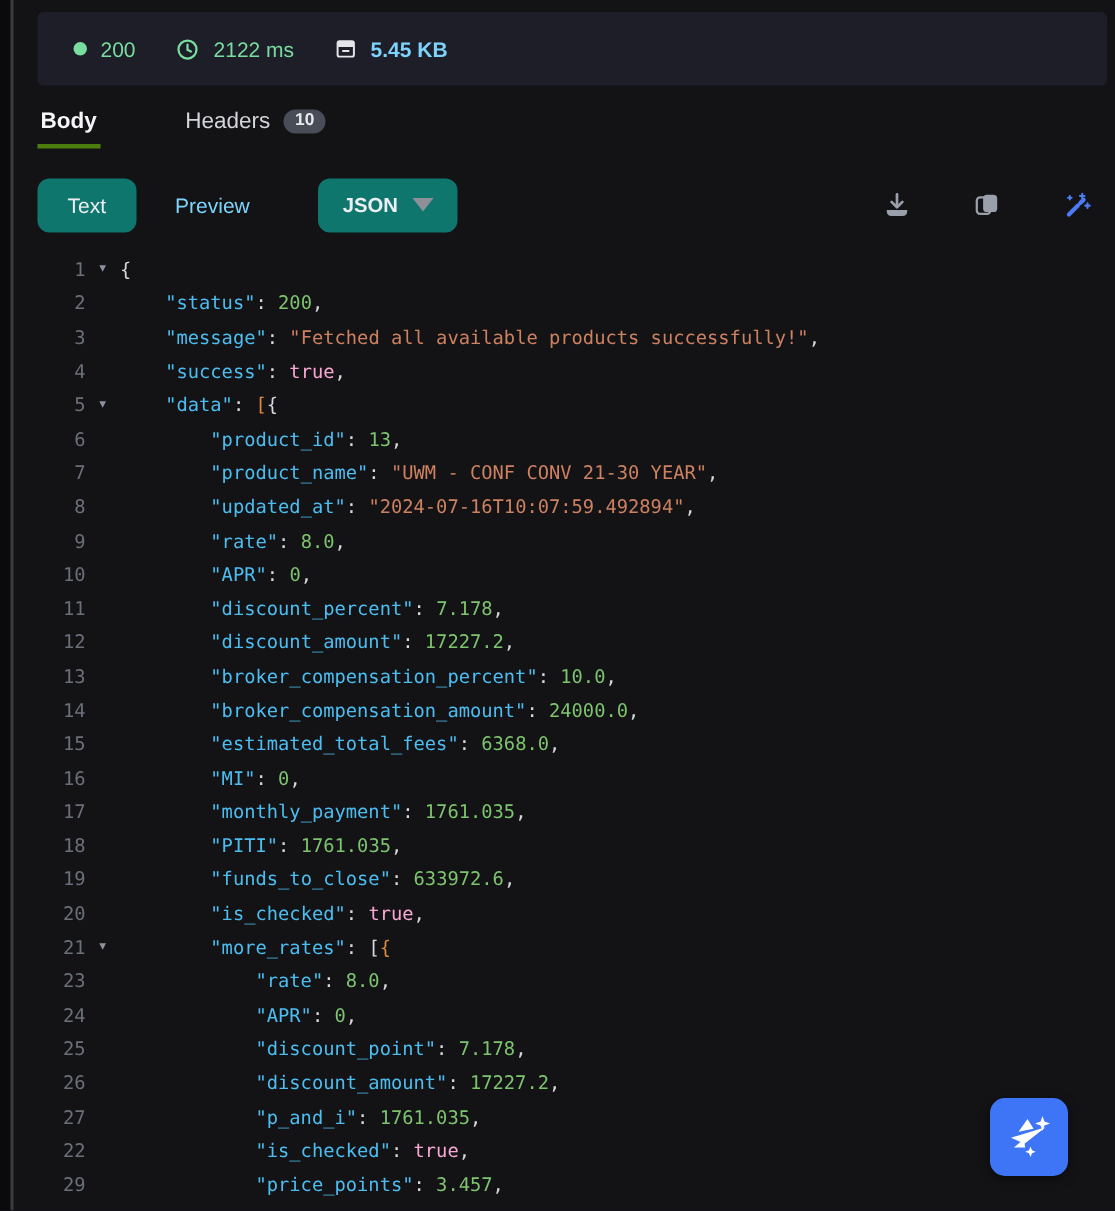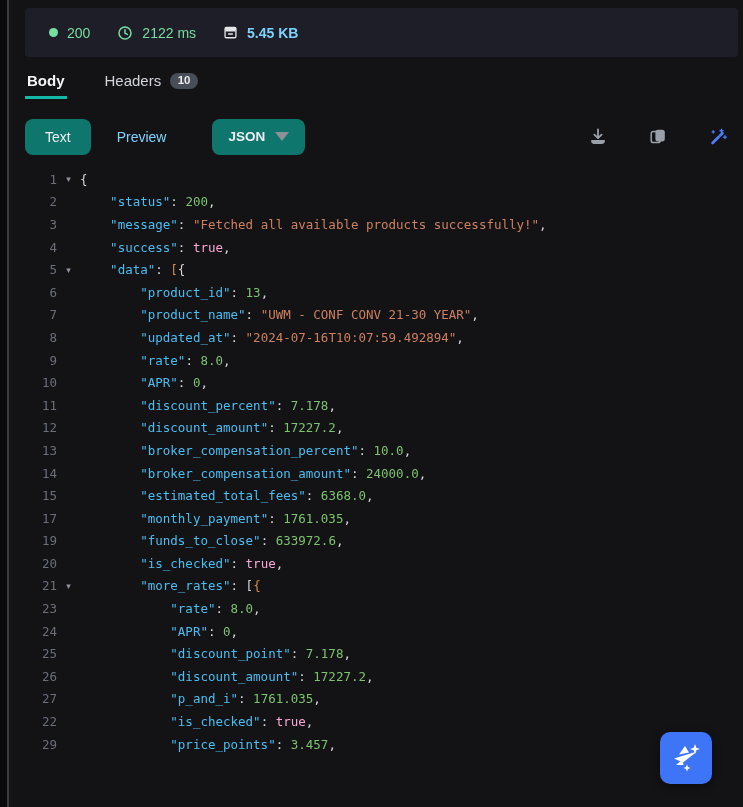--- a/index.html
+++ b/index.html
@@ -20,21 +20,21 @@
     display: flex; align-items: center; padding: 0 24px; gap: 27px;
   }
   .meta-item { display: flex; align-items: center; gap: 9px; font-size: 14px; }
   .meta-green { color: #79dd9f; font-weight: 500; }
   .meta-size { color: #7dd3fc; font-weight: 700; }
   .dot { width: 9px; height: 9px; border-radius: 50%; background: #79dd9f; }
 
   
   .tabs { margin-top: 13px; display: flex; align-items: flex-start; height: 30px; }
   .tab { font-size: 15px; padding: 2px 2px 7px 2px; cursor: pointer; display: flex; align-items: center; }
-  .tab-active { color: #f4f5f8; font-weight: 600; border-bottom: 3px solid #14b8a6; margin-right: 36px; }
+  .tab-active { color: #f4f5f8; font-weight: 600; border-bottom: 3px solid #4d7c0f; margin-right: 55px; }
   .tab-plain { color: #d3d5da; font-weight: 400; align-items: flex-end; }
   .badge {
     margin-left: 9px; background: #494d57; color: #e9eaee; font-size: 11.5px; font-weight: 600;
     border-radius: 999px; padding: 2.5px 7.5px; line-height: 1;
   }
 
   
   .toolbar { margin-top: 18px; display: flex; align-items: center; height: 37px; }
   .btn-dark {
     background: #0f766e; border: none; border-radius: 8px; color: #eceef2;
@@ -227,23 +227,33 @@
         <span class="ln">14</span>
         <span class="fold"></span>
         <span class="code-text"><span class="tk-sp">        </span><span class="tk-key">"broker_compensation_amount"</span><span class="tk-pun">: </span><span class="tk-num">24000.0</span><span class="tk-pun">,</span></span>
       </div>
       <div class="code-row">
         <span class="ln">15</span>
         <span class="fold"></span>
         <span class="code-text"><span class="tk-sp">        </span><span class="tk-key">"estimated_total_fees"</span><span class="tk-pun">: </span><span class="tk-num">6368.0</span><span class="tk-pun">,</span></span>
       </div>
       <div class="code-row">
+        <span class="ln">16</span>
+        <span class="fold"></span>
+        <span class="code-text"><span class="tk-sp">        </span><span class="tk-key">"MI"</span><span class="tk-pun">: </span><span class="tk-num">0</span><span class="tk-pun">,</span></span>
+      </div>
+      <div class="code-row">
         <span class="ln">17</span>
         <span class="fold"></span>
         <span class="code-text"><span class="tk-sp">        </span><span class="tk-key">"monthly_payment"</span><span class="tk-pun">: </span><span class="tk-num">1761.035</span><span class="tk-pun">,</span></span>
+      </div>
+      <div class="code-row">
+        <span class="ln">18</span>
+        <span class="fold"></span>
+        <span class="code-text"><span class="tk-sp">        </span><span class="tk-key">"PITI"</span><span class="tk-pun">: </span><span class="tk-num">1761.035</span><span class="tk-pun">,</span></span>
       </div>
       <div class="code-row">
         <span class="ln">19</span>
         <span class="fold"></span>
         <span class="code-text"><span class="tk-sp">        </span><span class="tk-key">"funds_to_close"</span><span class="tk-pun">: </span><span class="tk-num">633972.6</span><span class="tk-pun">,</span></span>
       </div>
       <div class="code-row">
         <span class="ln">20</span>
         <span class="fold"></span>
         <span class="code-text"><span class="tk-sp">        </span><span class="tk-key">"is_checked"</span><span class="tk-pun">: </span><span class="tk-bool">true</span><span class="tk-pun">,</span></span>

